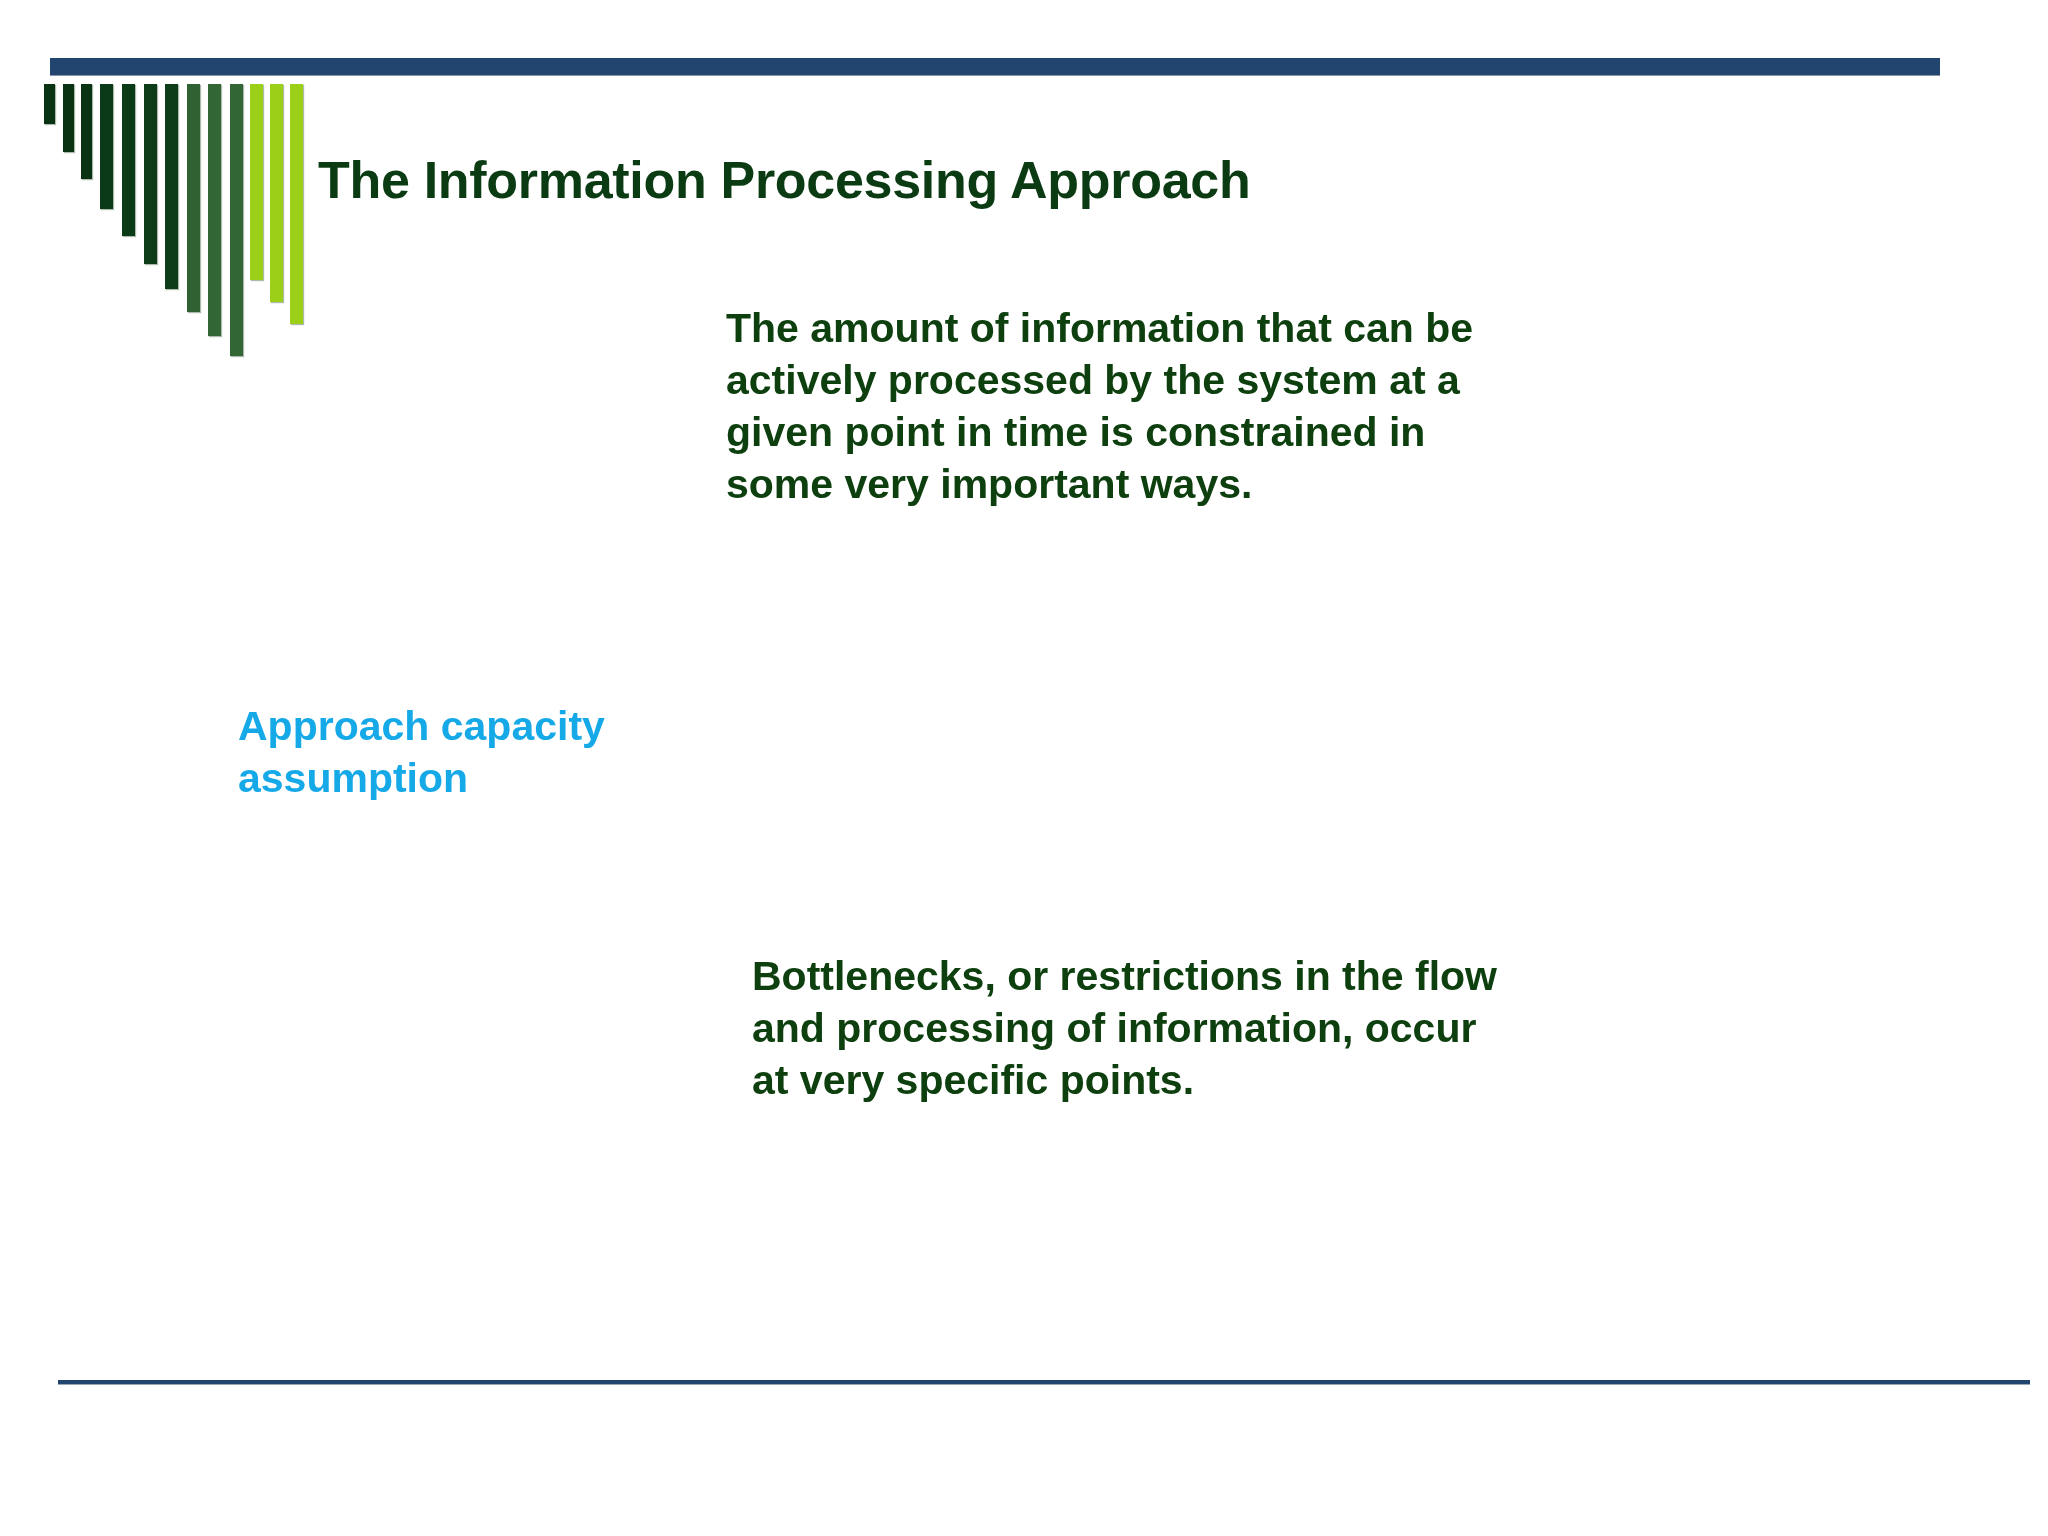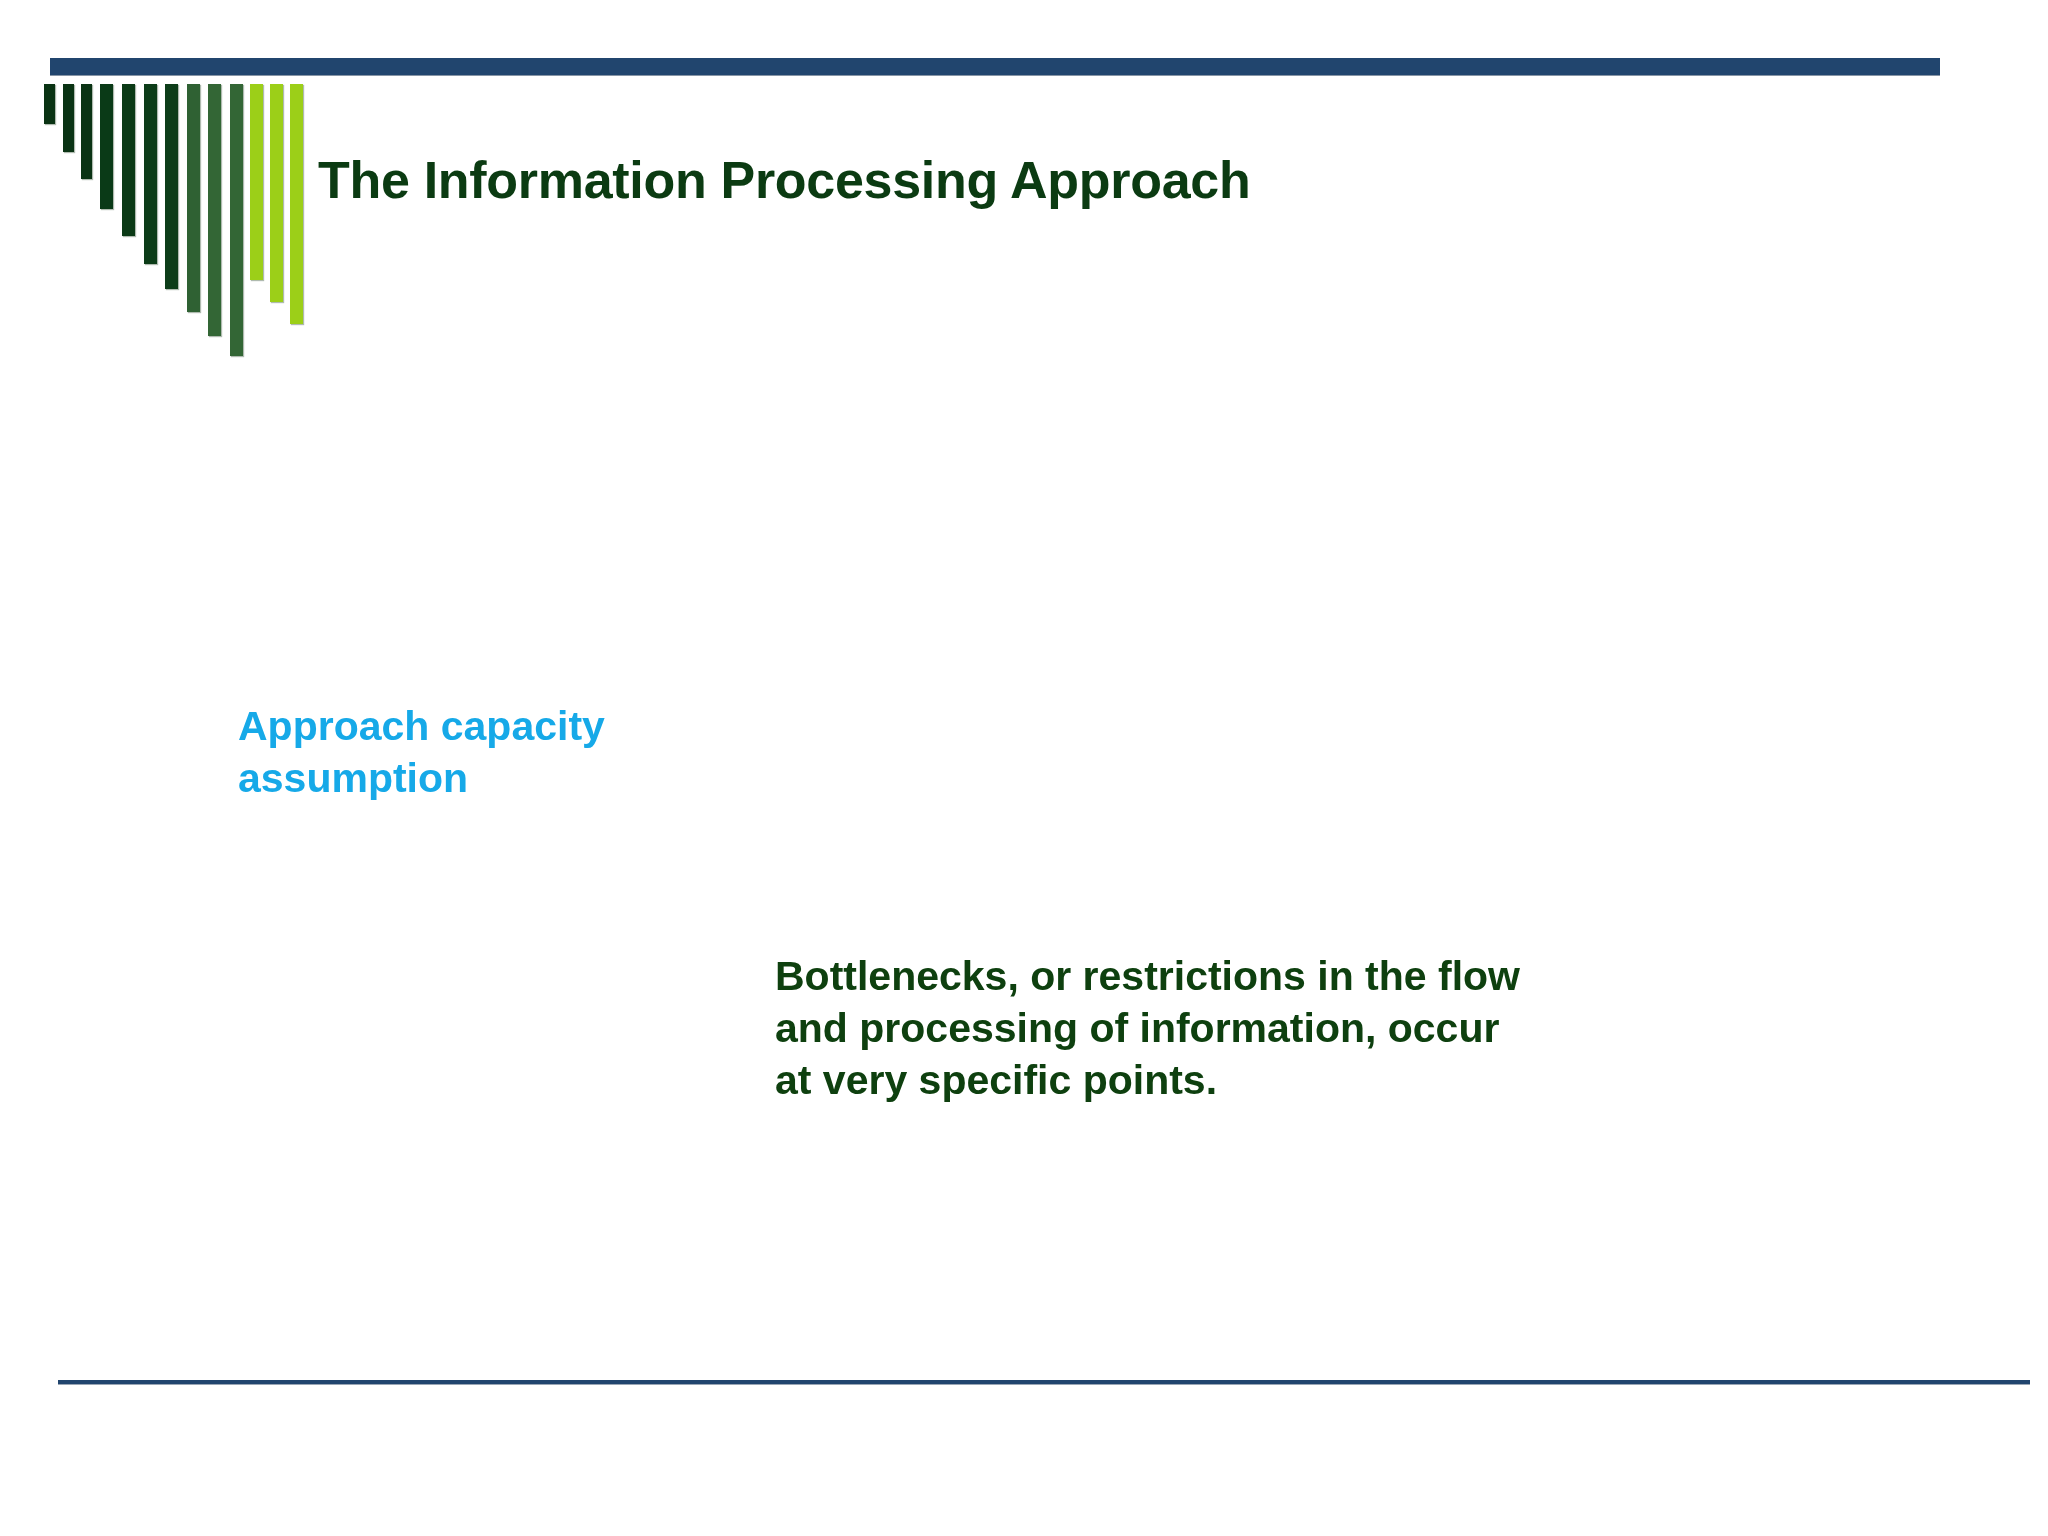--- a/index.html
+++ b/index.html
@@ -72,21 +72,21 @@
     color: #0e400f;
   }
   #text-limited {
     left: 238px;
     top: 700px;
     width: 470px;
     font-size: 41px;
     color: #16a9e8;
   }
   #text-bottlenecks {
-    left: 775px;
+    left: 752px;
     top: 950px;
     width: 760px;
     font-size: 41px;
     color: #0e400f;
   }
 
   
   #bottom-rule {
     position: absolute;
     left: 58px;
@@ -115,20 +115,21 @@
       <span class="deco-bar" style="left: 143px; width: 13px; height: 228px; background: rgb(47, 97, 51);"></span>
       <span class="deco-bar" style="left: 164px; width: 13px; height: 252px; background: rgb(51, 102, 53);"></span>
       <span class="deco-bar" style="left: 186px; width: 13px; height: 272px; background: rgb(51, 102, 53);"></span>
       <span class="deco-bar" style="left: 206px; width: 13px; height: 196px; background: rgb(156, 207, 24);"></span>
       <span class="deco-bar" style="left: 226px; width: 13px; height: 218px; background: rgb(156, 207, 24);"></span>
       <span class="deco-bar" style="left: 246px; width: 13px; height: 240px; background: rgb(156, 207, 24);"></span>
     </div>
 
   <h1 id="slide-title" style="color: rgb(11, 59, 18);">The Information Processing Approach</h1>
 
+  <div id="text-amount" class="body-text" style="color: rgb(14, 64, 15);">The amount of information that can be actively processed by the system at a given point in time is constrained in some very important ways.</div>
 
   <div id="text-limited" class="body-text" style="color: rgb(22, 169, 232);">Approach capacity assumption</div>
 
   <div id="text-bottlenecks" class="body-text" style="color: rgb(14, 64, 15);">Bottlenecks, or restrictions in the flow and processing of information, occur at very specific points.</div>
 
   <div id="bottom-rule" style="background: rgb(33, 69, 110);"></div>
 
 </div>
 
 </body></html>

